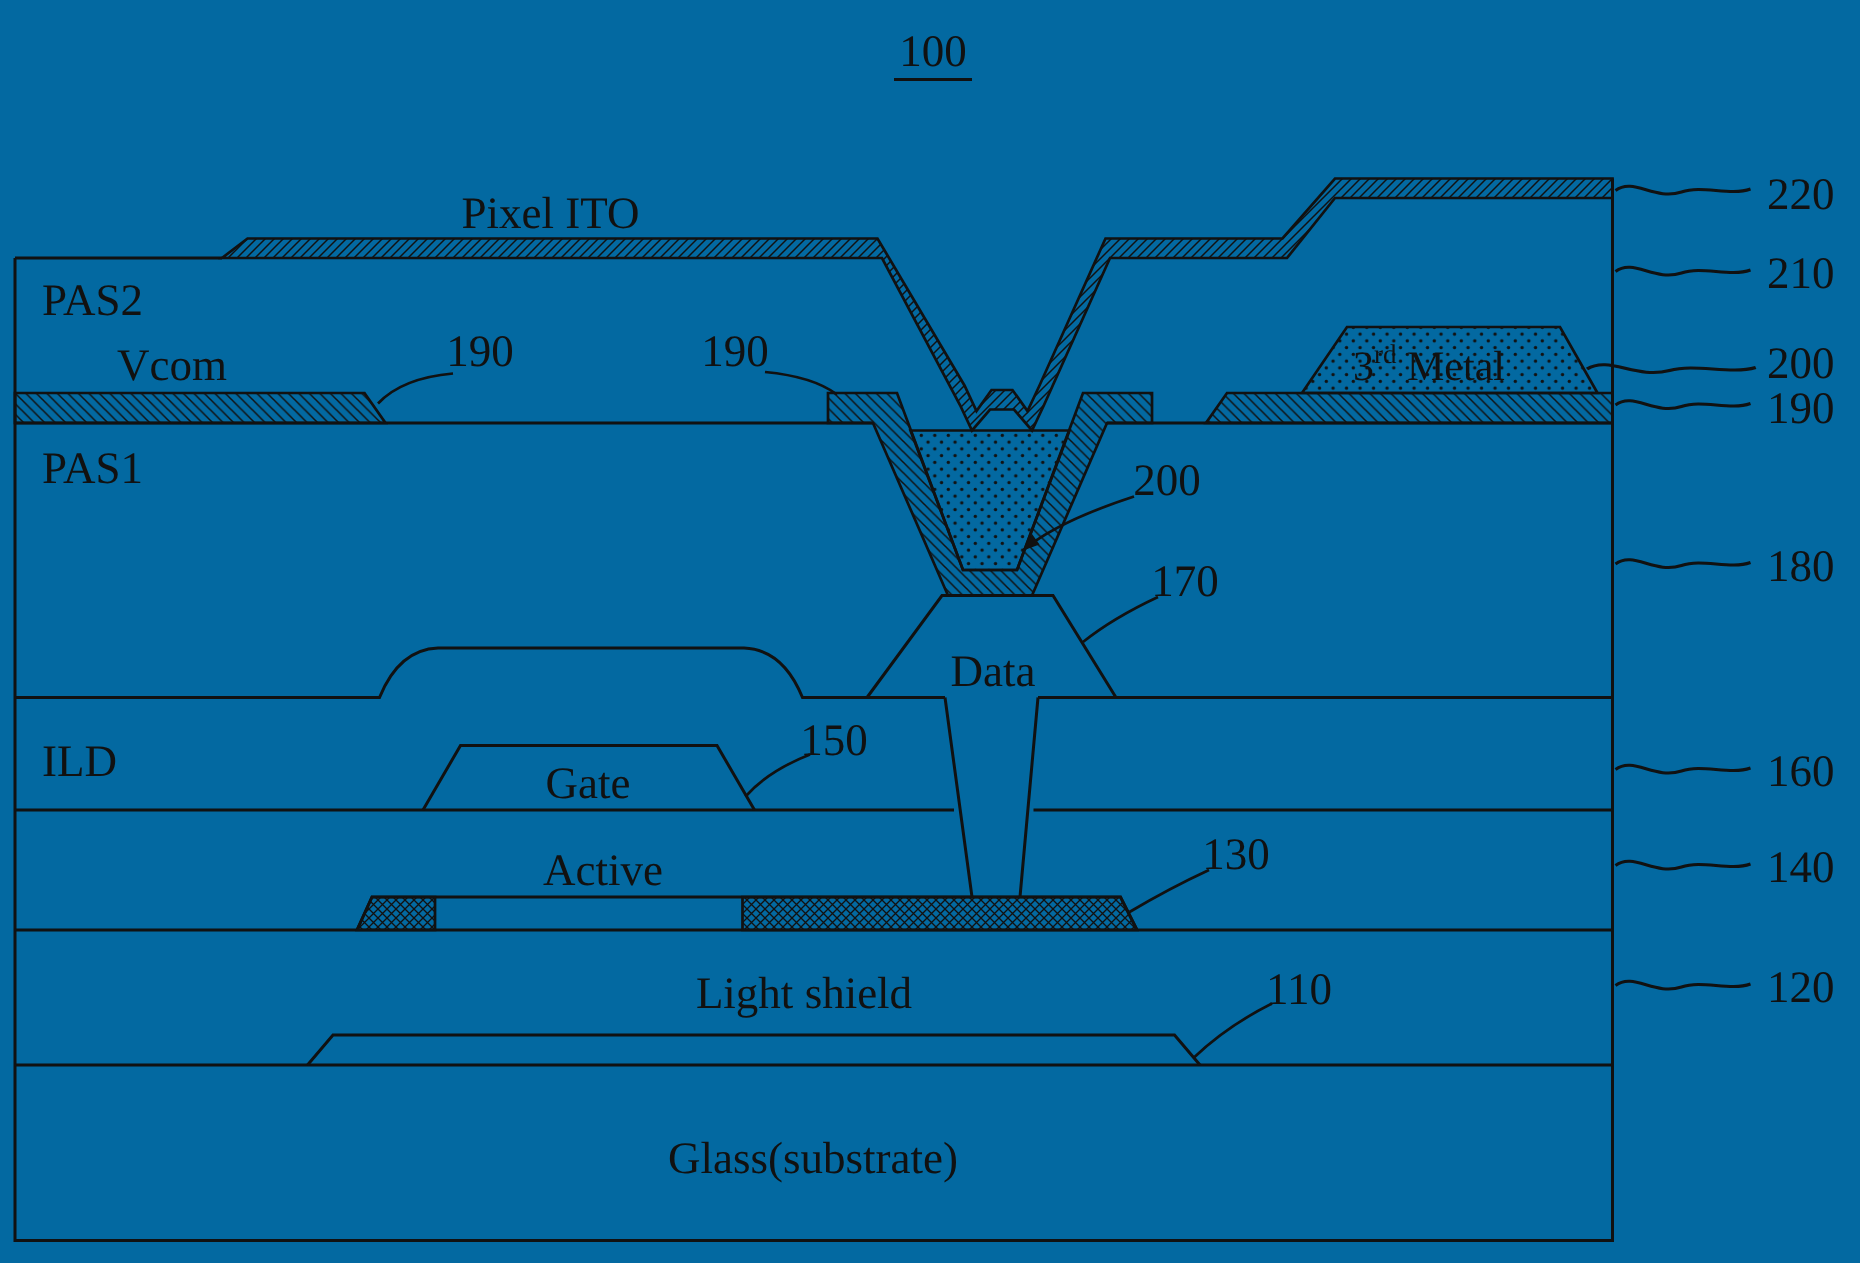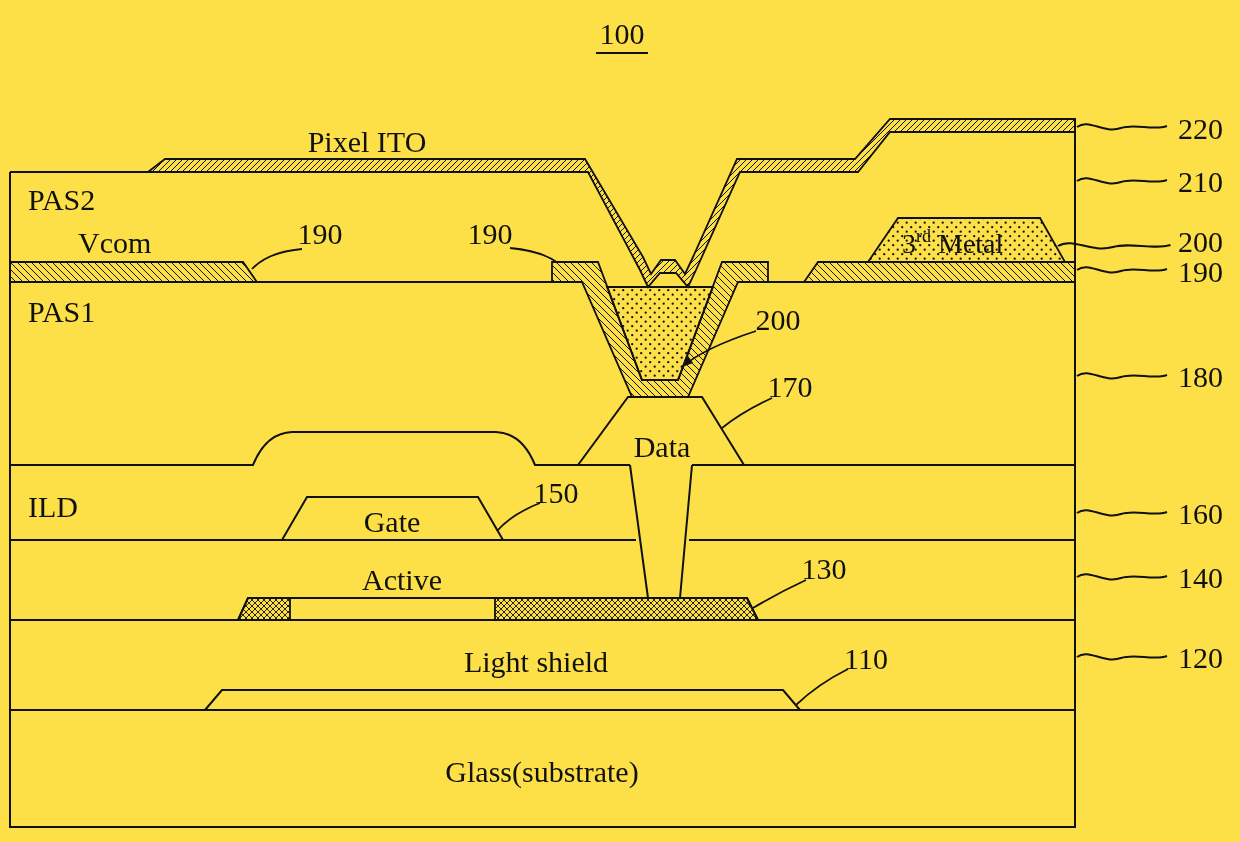--- a/index.html
+++ b/index.html
@@ -1,20 +1,20 @@
 <!DOCTYPE html>
 <html><head>
 <meta charset="utf-8">
 <style>
   html, body { margin: 0; padding: 0; background: #ffffff; }
   .stage {
     position: relative;
     width: 1240px;
     height: 842px;
-    background: #fde047;
+    background: #0369a1;
     overflow: hidden;
     font-family: "Liberation Serif", serif;
   }
   svg { display: block; }
   text {
     font-family: "Liberation Serif", serif;
     fill: #111111;
   }
 </style>
 </head>

